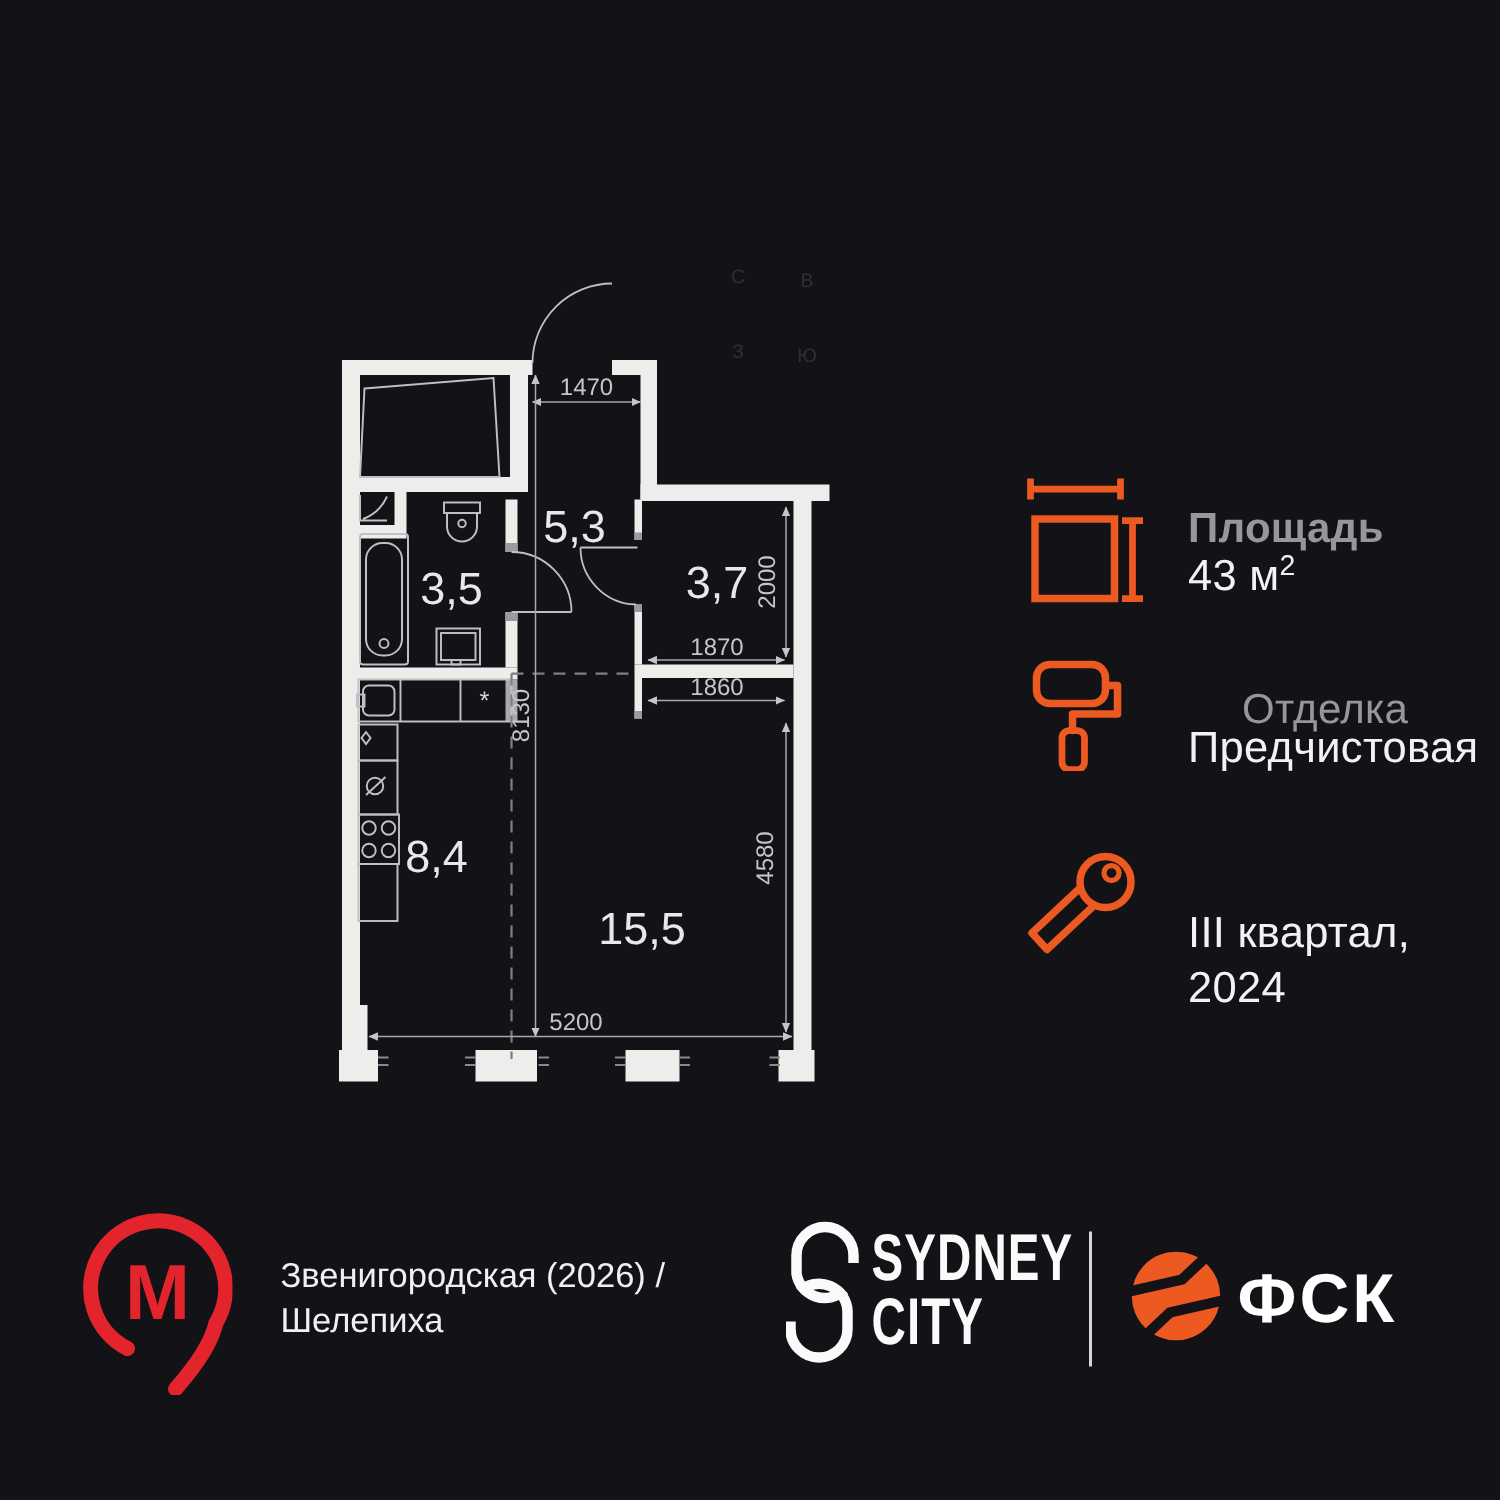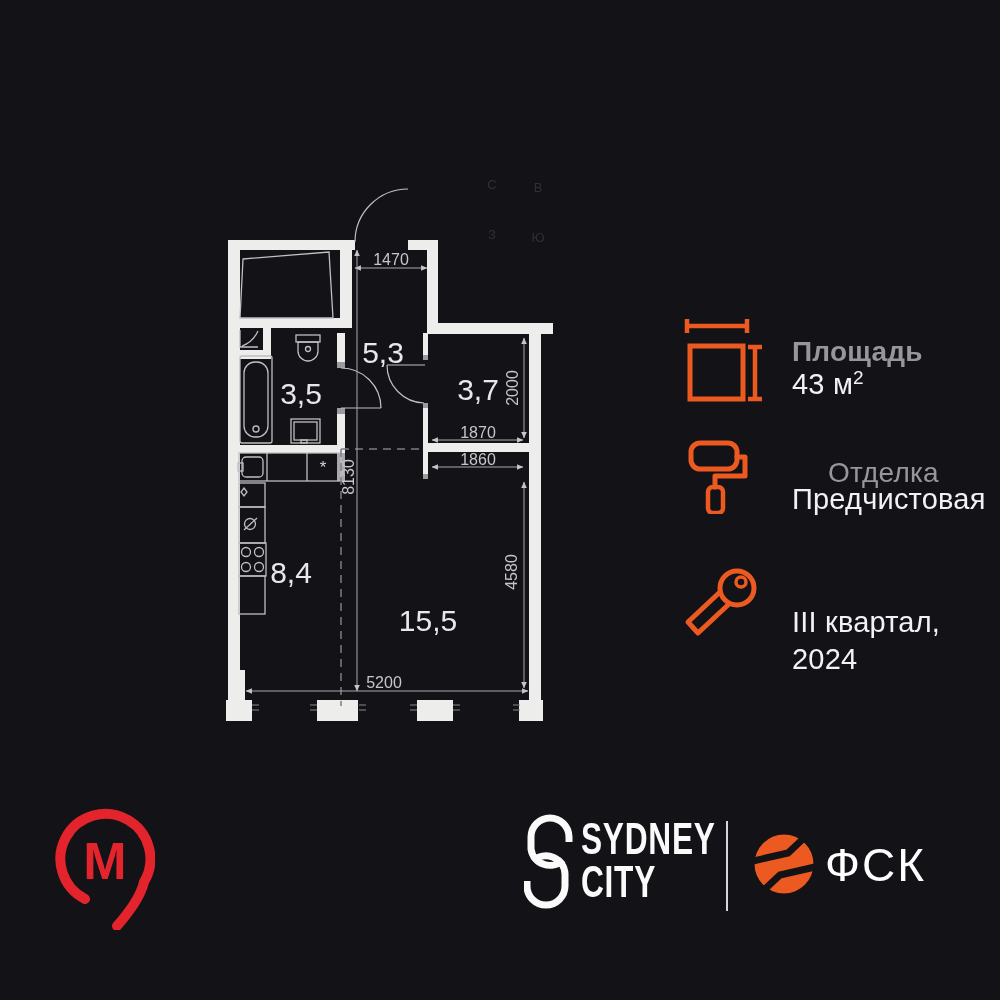--- a/index.html
+++ b/index.html
@@ -8,21 +8,21 @@
   .abs{position:absolute;}
   svg text{font-family:"Liberation Sans",sans-serif;}
   .spec-label{font-size:28px;color:#97979B;letter-spacing:.2px;}
   .spec-value{font-size:29px;color:#F2F2F4;letter-spacing:.2px;}
   .spec-value sup{font-size:19px;position:relative;top:-1px;vertical-align:top;}
   .station{font-size:23px;line-height:30px;color:#F0F0F2;}
   .station span{display:block;}
   .sydney-text{font-size:44px;line-height:43px;font-weight:bold;color:#FAFAFA;
                transform:scaleX(.72);transform-origin:left top;letter-spacing:1px;white-space:nowrap;}
   .sydney-text span{display:block;}
-  .fsk-text{font-size:46px;font-weight:normal;color:#FFFFFF;letter-spacing:2px;}
+  .fsk-text{font-size:46px;font-weight:bold;color:#FFFFFF;letter-spacing:2px;}
   .vdivider{width:2px;height:90px;background:#E8E8E8;opacity:.92;}
 </style>
 </head>
 <body>
 
 <div id="stage">
 
   <svg class="abs" style="left:215px;top:158px;" width="345" height="572" viewBox="215 158 345 572">
 
     <defs>
@@ -179,20 +179,22 @@
     <circle cx="741" cy="582" r="5" stroke-width="3.5"></circle>
   </svg>
   <div class="abs spec-value" style="left:792px;top:606px;">III квартал,</div>
   <div class="abs spec-value" style="left:792px;top:643px;">2024</div>
 
   <svg class="abs" style="left:55px;top:805px;" width="100" height="125" viewBox="55 805 100 125">
     <path d="M 85,899 A 45,45 0 1 1 144,882 C 141,895 132,909 117,926" fill="none" stroke="#E3242D" stroke-width="10" stroke-linecap="round"></path>
     <text x="105" y="879" font-size="52" font-weight="bold" fill="#E3242D" text-anchor="middle">М</text>
   </svg>
   <div class="abs station" style="left:187px;top:835px;">
+    <span>Звенигородская (2026) /</span>
+    <span>Шелепиха</span>
   </div>
 
   <svg class="abs" style="left:524px;top:814px;" width="52" height="96" viewBox="524 814 52 96" fill="none" stroke="#FAFAFA" stroke-width="7">
     <path d="M569,842 V837 A19,19 0 0 0 531,837 V849 A19,19 0 0 0 563,860"></path>
     <path d="M527,881 V886 A19,19 0 0 0 565,886 V874 A19,19 0 0 0 533,861"></path>
   </svg>
   <div class="abs sydney-text" style="left:581px;top:817px;">
     <span>SYDNEY</span>
     <span>CITY</span>
   </div>

